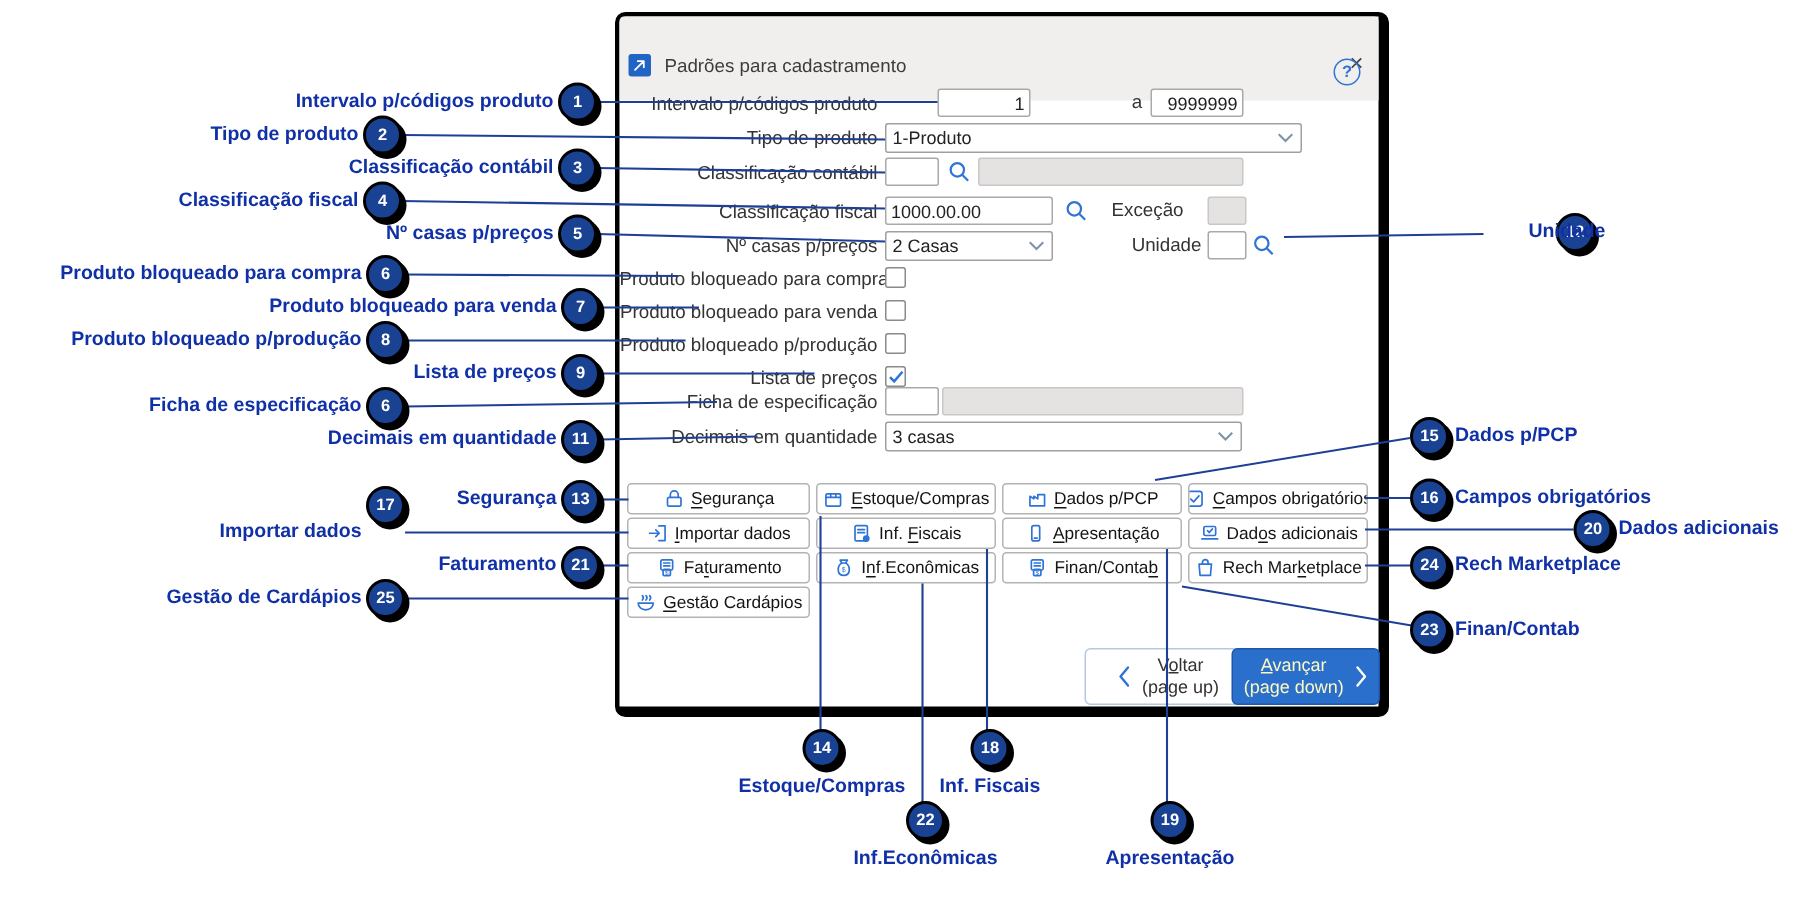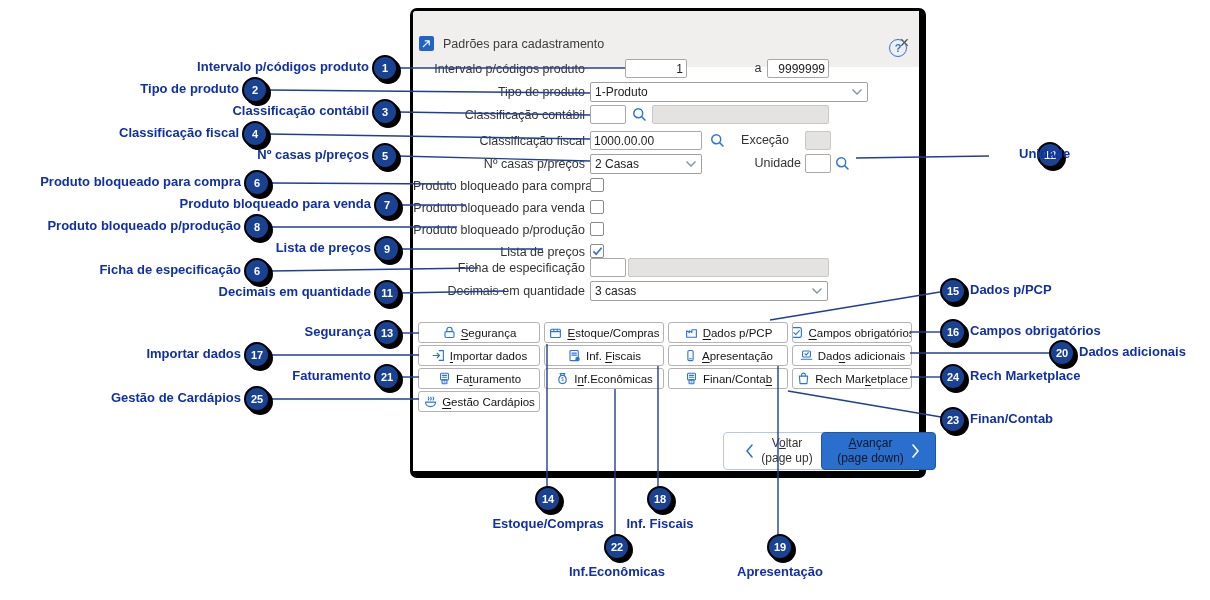--- a/index.html
+++ b/index.html
@@ -47,21 +47,21 @@
         display:flex;align-items:center;justify-content:center;gap:4px;font-size:11.5px;color:#141414;
         white-space:nowrap;overflow:hidden;padding:0 2px;}
   .gicon{line-height:0;color:#2e74d6;flex:none;}
   .gicon svg{fill:none;stroke:currentColor;stroke-width:1.2;stroke-linecap:round;stroke-linejoin:round;}
   .glabel u{text-underline-offset:2px;}
 
   
   .navbtn{position:absolute;top:421px;height:38px;box-sizing:border-box;border-radius:4px;
           display:flex;align-items:center;justify-content:center;gap:7px;font-size:12px;}
   .nav-back{left:310px;width:112px;background:#fff;border:1px solid #b5c8e2;color:#333;}
-  .nav-next{left:408px;width:115px;background:#2a6fcc;border:1px solid #1d57a8;color:#0f172a;}
+  .nav-next{left:408px;width:99px;background:#2a6fcc;border:1px solid #1d57a8;color:#fef9c3;}
   .navbtn .txt{text-align:center;line-height:1.25;}
   .navbtn svg{fill:none;stroke-width:1.6;stroke-linecap:round;stroke-linejoin:round;flex:none;}
   .nav-back svg{stroke:#2e74d6;}
   .nav-next svg{stroke:#fff;}
 
   
   .overlay{position:absolute;left:0;top:0;z-index:50;pointer-events:none;}
   .overlay line{stroke:#1e3f96;stroke-width:1.4;}
   .badge{position:absolute;width:22px;height:22px;border-radius:50%;background:#1a4292;
          border:2px solid #000;box-shadow:3px 3px 0 0 #000;color:#fff;font-size:11px;font-weight:bold;
@@ -353,21 +353,21 @@
       <div class="badge" style="left: 989px; top: 142px; margin-left: 48px;">12</div>
       <div class="ann-label" style="left: 1019px; top: 146px;">Unidade</div>
       <div class="badge" style="left: 374px; top: 320px;">13</div>
       <div class="ann-label" style="left: 0px; width: 371px; text-align: right; top: 324px;">Segurança</div>
       <div class="badge" style="left: 535px; top: 486px;">14</div>
       <div class="ann-label" style="left: 468px; width: 160px; text-align: center; top: 516px;">Estoque/Compras</div>
       <div class="badge" style="left: 940px; top: 278px;">15</div>
       <div class="ann-label" style="left: 970px; top: 282px;">Dados p/PCP</div>
       <div class="badge" style="left: 940px; top: 319px;">16</div>
       <div class="ann-label" style="left: 970px; top: 323px;">Campos obrigatórios</div>
-      <div class="badge" style="left: 244px; top: 342px;">17</div>
+      <div class="badge" style="left: 244px; top: 324px;">17</div>
       <div class="ann-label" style="left: 0px; width: 241px; text-align: right; top: 346px;">Importar dados</div>
       <div class="badge" style="left: 647px; top: 486px;">18</div>
       <div class="ann-label" style="left: 580px; width: 160px; text-align: center; top: 516px;">Inf. Fiscais</div>
       <div class="badge" style="left: 767px; top: 534px;">19</div>
       <div class="ann-label" style="left: 700px; width: 160px; text-align: center; top: 564px;">Apresentação</div>
       <div class="badge" style="left: 1049px; top: 340px; text-align: right;">20</div>
       <div class="ann-label" style="left: 1079px; top: 344px;">Dados adicionais</div>
       <div class="badge" style="left: 374px; top: 364px;">21</div>
       <div class="ann-label" style="left: 0px; width: 371px; text-align: right; top: 368px;">Faturamento</div>
       <div class="badge" style="left: 604px; top: 534px;">22</div>

